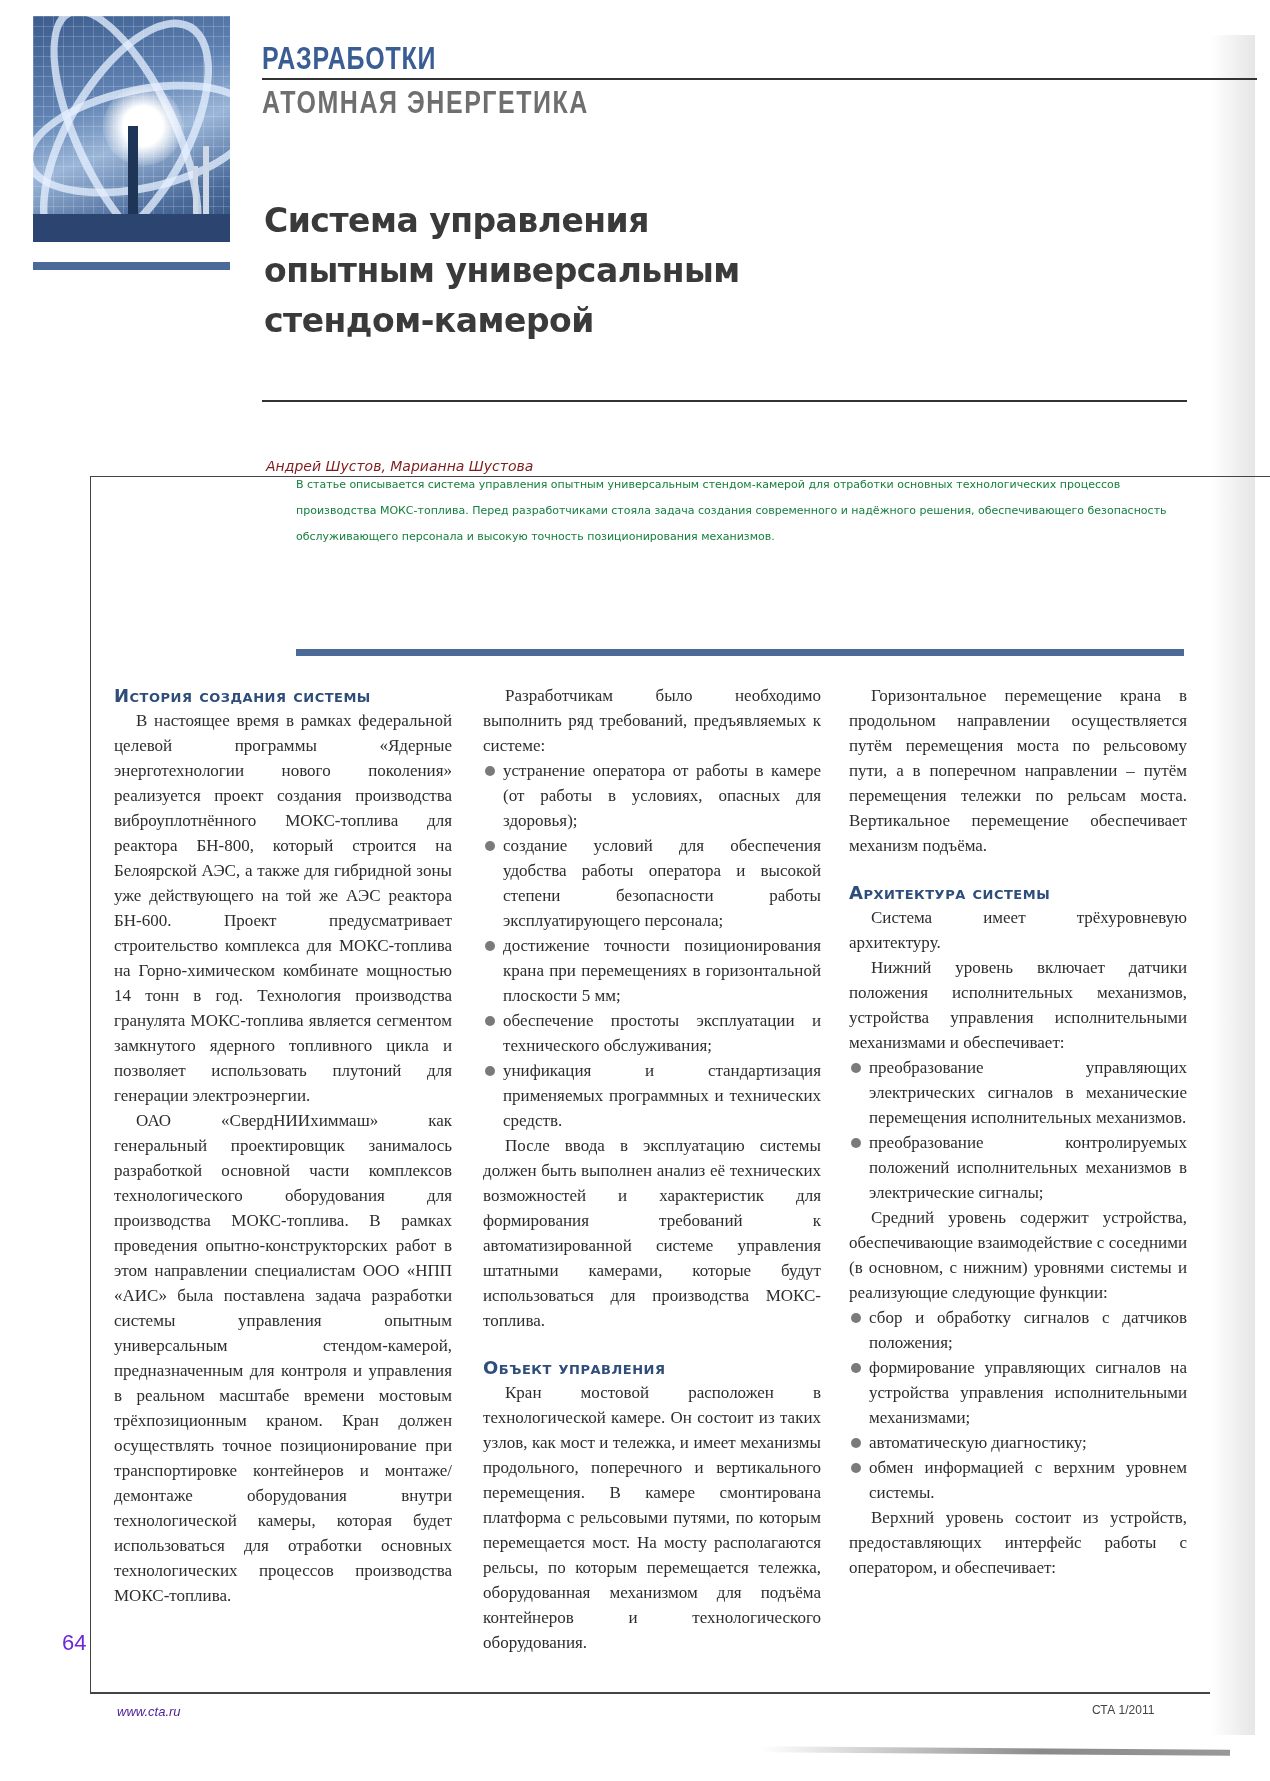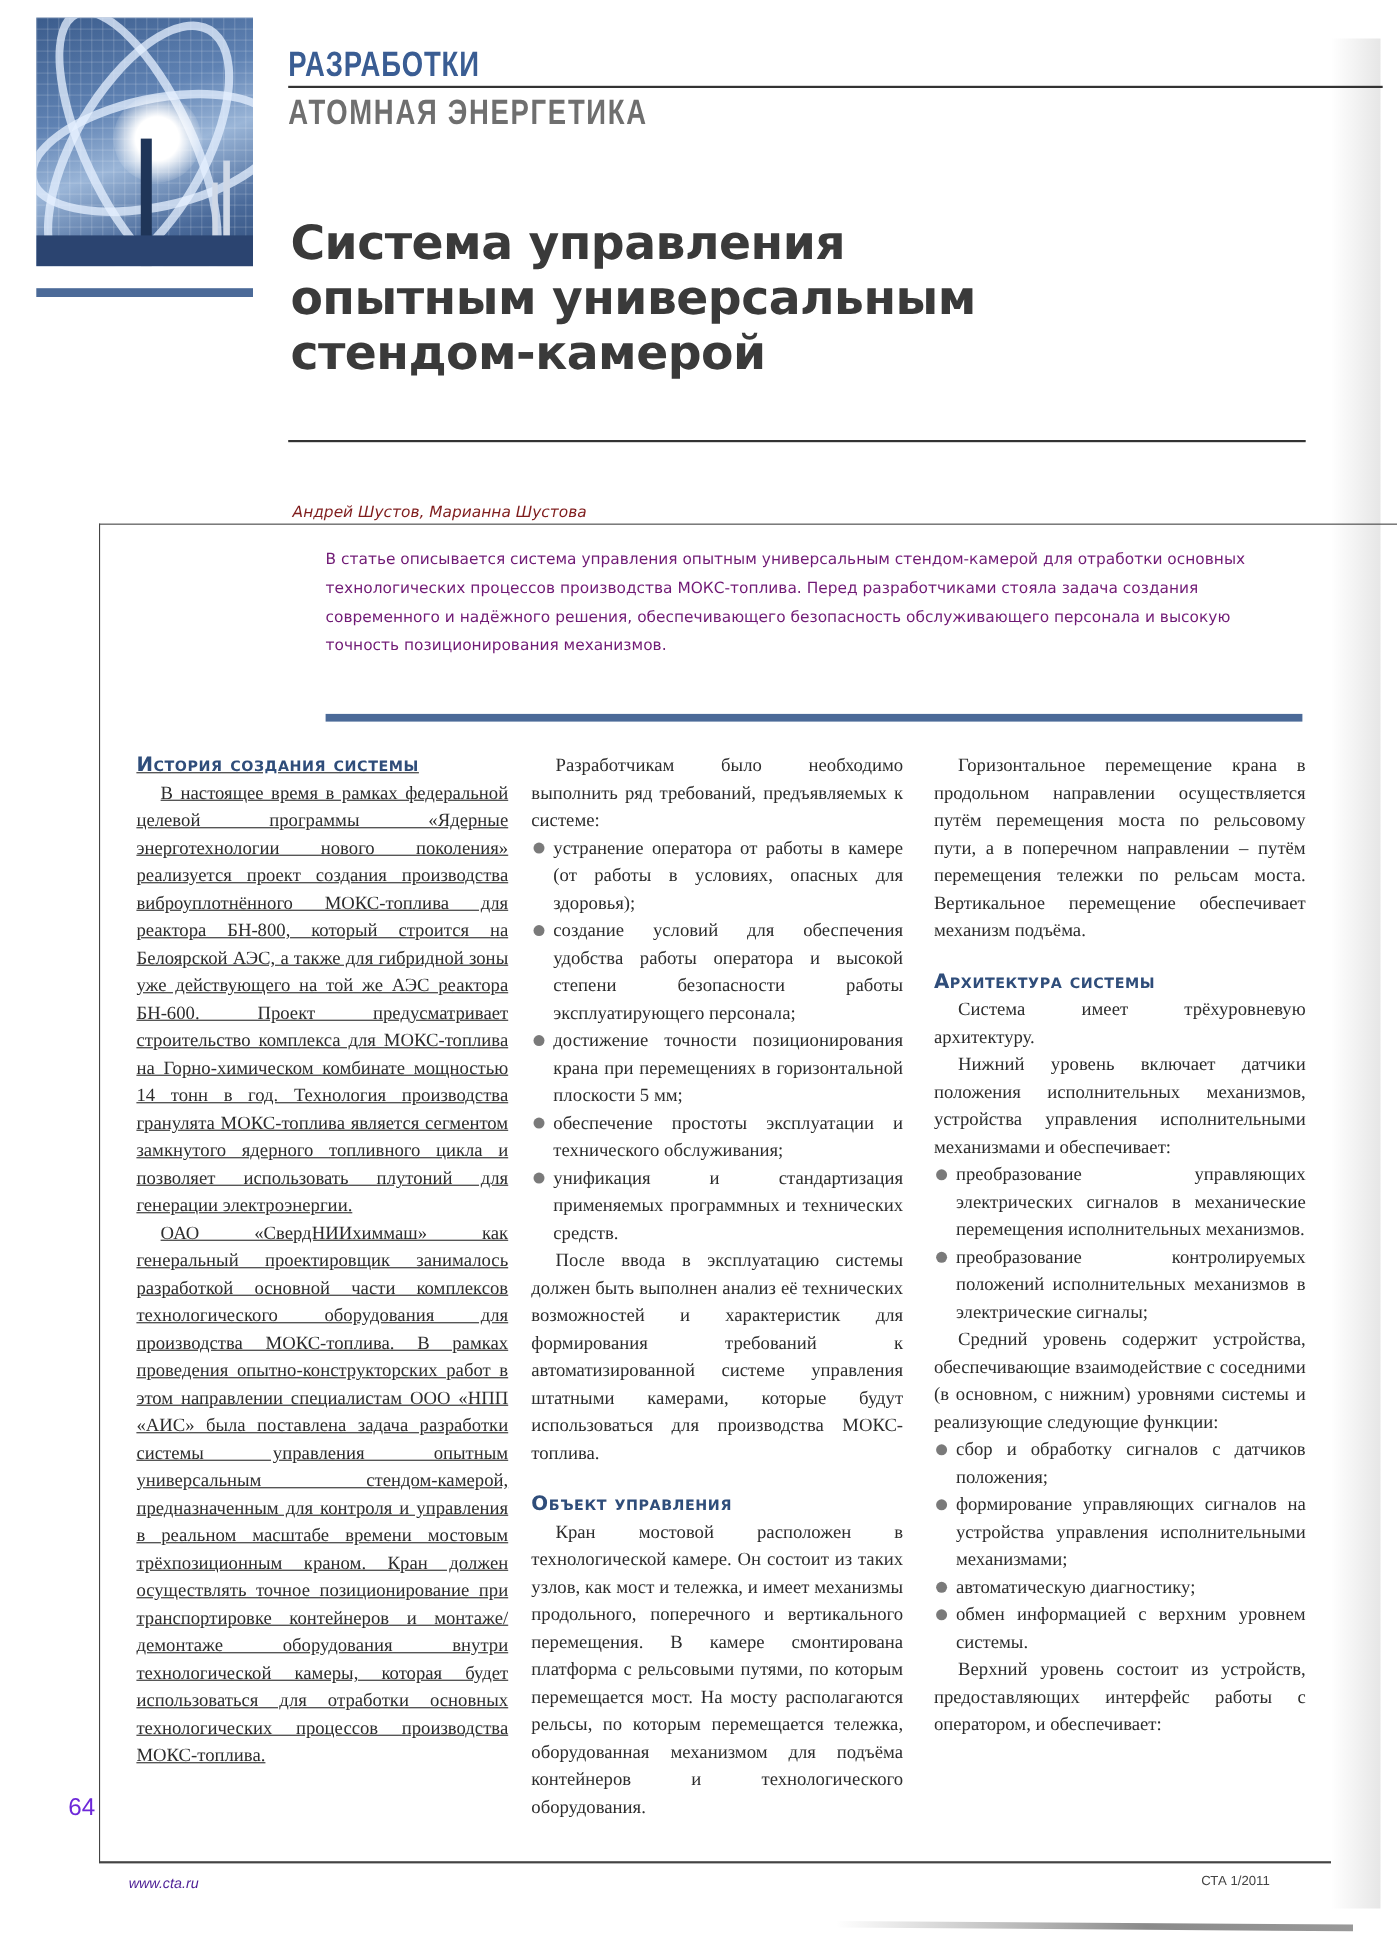--- a/index.html
+++ b/index.html
@@ -30,36 +30,36 @@
   .illus .ground { position: absolute; left: 0; bottom: 0; width: 100%; height: 28px; background: #2b4470; }
   .illus-bar { position: absolute; left: 33px; top: 262px; width: 197px; height: 8px; background: #4b6a98; }
 
   .rubric-1 { position: absolute; left: 262px; top: 40px; font-family: "Liberation Sans", sans-serif; font-weight: bold;
               font-size: 32px; letter-spacing: 1px; color: #3a5d93; transform: scaleX(0.78); transform-origin: left; }
   .rubric-line { position: absolute; left: 262px; top: 78px; width: 995px; height: 2px; background: #333; }
   .rubric-2 { position: absolute; left: 262px; top: 84px; font-family: "Liberation Sans", sans-serif; font-weight: bold;
               font-size: 32px; letter-spacing: 2px; color: #6f6f6f; transform: scaleX(0.78); transform-origin: left; }
 
   .title { position: absolute; left: 264px; top: 196px; font-family: "DejaVu Sans", sans-serif; font-weight: bold;
-           font-size: 43px; line-height: 50px; color: #3a3a3a; letter-spacing: -0.5px; }
+           font-size: 33px; line-height: 50px; color: #3a3a3a; letter-spacing: -0.5px; }
   .title-line { position: absolute; left: 262px; top: 400px; width: 925px; height: 2px; background: #333; }
   .authors { position: absolute; left: 266px; top: 422px; font-family: "DejaVu Sans", sans-serif; font-style: italic;
              font-size: 14px; color: #7f1d1d; margin-top: 36px; }
 
   .frame { position: absolute; left: 90px; top: 476px; width: 1180px; height: 1216px;
            border-left: 1.5px solid #444; border-top: 1.5px solid #444; }
   .frame-bottom { position: absolute; left: 90px; top: 1692px; width: 1120px; height: 2px; background: #444; }
 
-  .lead { position: absolute; left: 296px; top: 496px; width: 880px; font-family: "DejaVu Sans", sans-serif;
-          font-size: 14px; line-height: 26px; color: #701a75; }
+  .lead { position: absolute; left: 296px; top: 472px; width: 880px; font-family: "DejaVu Sans", sans-serif;
+          font-size: 11px; line-height: 26px; color: #15803d; }
   .lead-bar { position: absolute; left: 296px; top: 649px; width: 888px; height: 7px; background: #4b6a98; }
 
   .col { position: absolute; top: 683px; width: 338px; font-size: 17px; line-height: 25px; color: #2d2d2d;
          text-align: justify; }
-  .col1 { left: 124px; text-decoration: underline; }
+  .col1 { left: 114px; }
   .col2 { left: 483px; }
   .col3 { left: 849px; }
   .col p { margin: 0; text-indent: 22px; }
   .col h2 { margin: 0 0 0 0; font-family: "DejaVu Sans", sans-serif; font-weight: bold; font-variant: small-caps;
             font-size: 18px; line-height: 25px; color: #2f4d7a; letter-spacing: 0.5px; text-align: left; }
   .col h2.spaced { margin-top: 22px; }
   .col ul { list-style: none; margin: 0; padding: 0; }
   .col li { position: relative; padding-left: 20px; }
   .col li .bullet { position: absolute; left: 2px; top: 8px; width: 10px; height: 10px; border-radius: 50%; background: #7a7a7a; }
 

